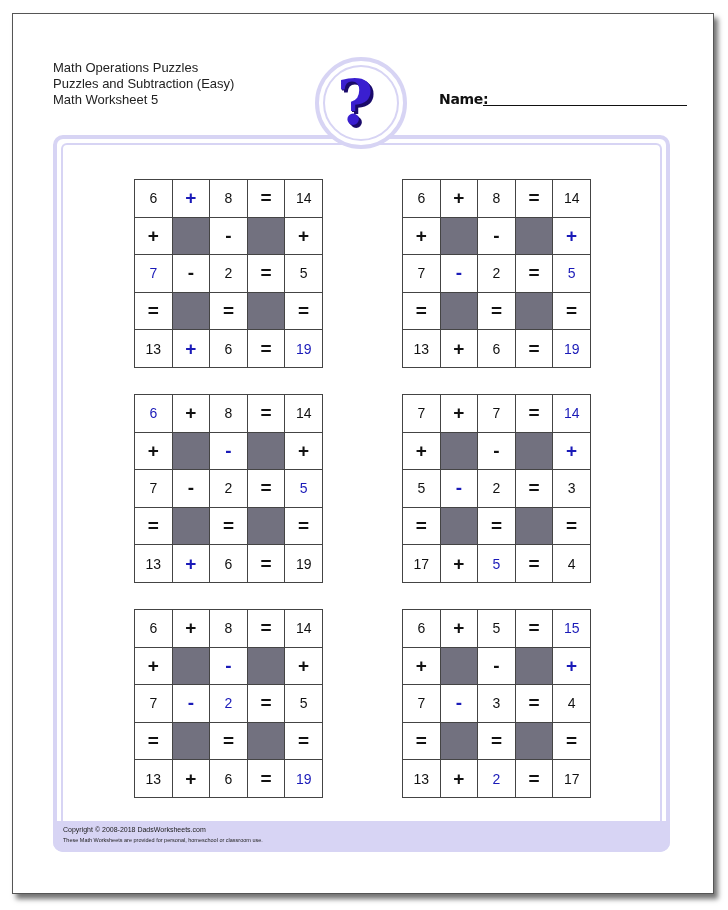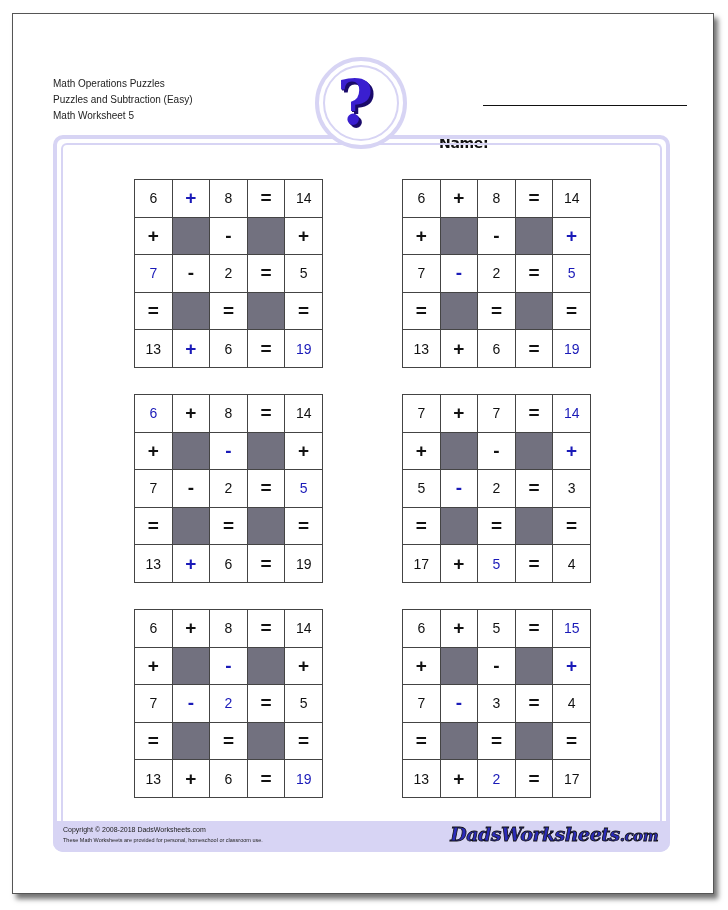--- a/index.html
+++ b/index.html
@@ -1,20 +1,20 @@
 <!DOCTYPE html>
 <html><head>
 <meta charset="utf-8">
 <style>
   html, body { margin:0; padding:0; }
   body { width:728px; height:910px; background:#ffffff; position:relative; overflow:hidden; font-family:"Liberation Sans", sans-serif; }
   .page { position:absolute; left:12px; top:13px; width:702px; height:881px; background:#fff; border:1px solid #555; box-shadow:4px 5px 5px rgba(0,0,0,0.55); box-sizing:border-box; }
-  .hdr { position:absolute; left:53px; top:76px; font-size:10px; line-height:16px; color:#222; }
+  .hdr { position:absolute; left:53px; top:60px; font-size:13px; line-height:16px; color:#222; }
   .hdr div { white-space:nowrap; }
-  .name { position:absolute; left:439px; top:91px; font-size:14px; font-weight:bold; color:#111; font-family:"DejaVu Sans", sans-serif; letter-spacing:-0.3px;margin-top:44px; }
+  .name { position:absolute; left:439px; top:91px; font-size:14px; font-weight:bold; color:#111; font-family:"DejaVu Sans", sans-serif; letter-spacing:-0.3px; }
   .name-line { position:absolute; left:483px; top:105px; width:204px; height:0; border-bottom:1px solid #111; }
   .frame { position:absolute; left:53px; top:135px; width:617px; height:717px; border:4px solid #d7d4f4; border-radius:10px; box-sizing:border-box; }
   .frame-inner { position:absolute; left:4px; top:4px; right:4px; bottom:0; border:2px solid #d7d4f4; border-bottom:none; border-radius:6px 6px 0 0; }
   .footer { position:absolute; left:53px; top:821px; width:617px; height:31px; background:#d7d4f4; border-radius:0 0 10px 10px; }
   .copy1 { position:absolute; left:10px; top:5px; font-size:7px; color:#222; white-space:nowrap; }
   .copy2 { position:absolute; left:10px; top:16px; font-size:5.5px; color:#222; white-space:nowrap; }
   .brand { position:absolute; right:12px; top:2px; font-family:"DejaVu Serif", serif; font-style:italic; font-weight:bold; font-size:19px; color:#2b2bb8; -webkit-text-stroke:0.8px #111; letter-spacing:-0.5px; }
   .brand small { font-size:15px; }
   .badge { position:absolute; left:315px; top:57px; width:92px; height:92px; border-radius:50%; background:#fff; border:4px solid #d7d4f4; box-sizing:border-box; }
   .badge-inner { position:absolute; left:4px; top:4px; right:4px; bottom:4px; border-radius:50%; border:2px solid #d7d4f4; }
@@ -209,14 +209,13 @@
       <div class="cell op">+</div>
       <div class="cell blue">2</div>
       <div class="cell op">=</div>
       <div class="cell">17</div>
     </div>
   </div>
 
 <div class="footer">
   <div class="copy1">Copyright © 2008-2018 DadsWorksheets.com</div>
   <div class="copy2">These Math Worksheets are provided for personal, homeschool or classroom use.</div>
-  <div class="brand"><span>DadsWorksheets</span><small>.com</small></div>
 </div>
 
 </body></html>

